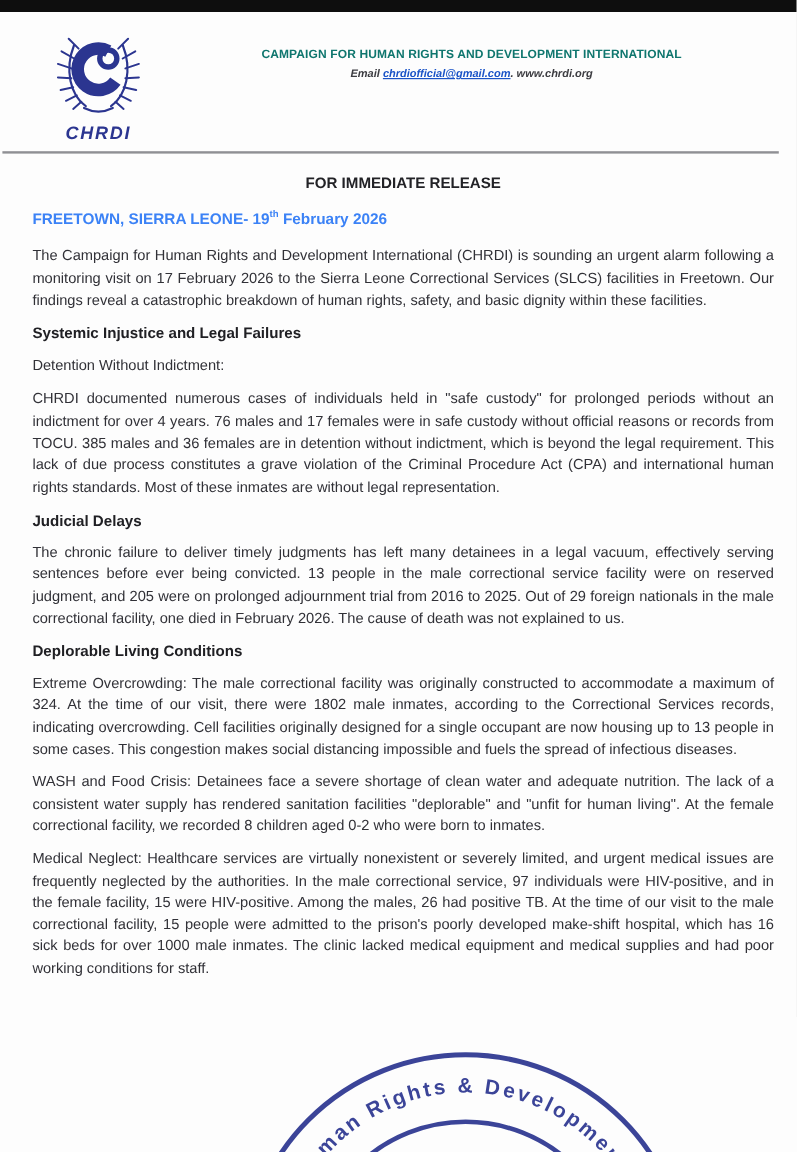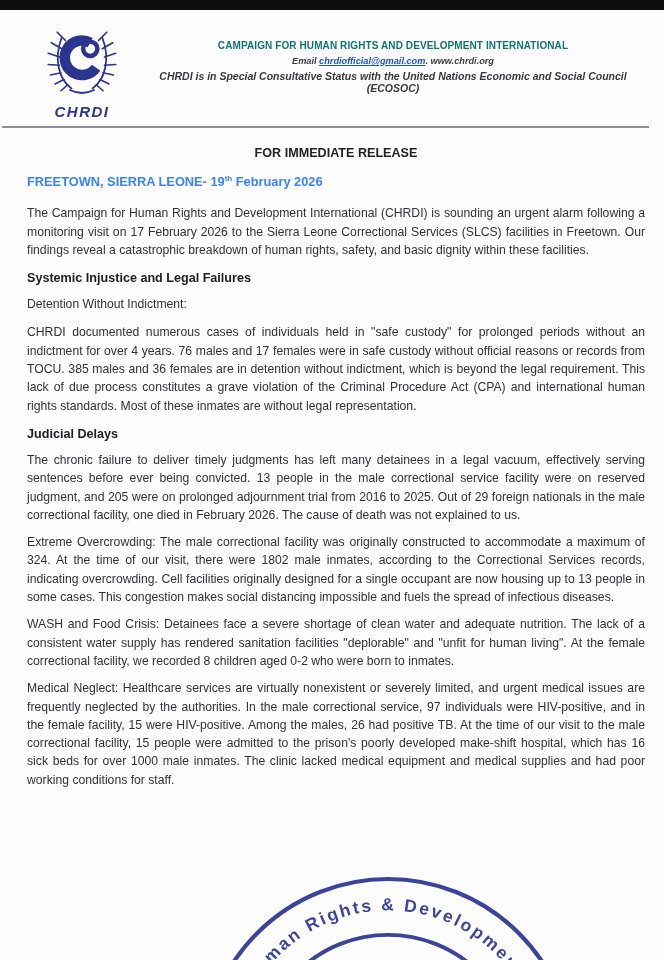--- a/index.html
+++ b/index.html
@@ -115,40 +115,40 @@
         <use href="#emblem" width="110" height="112"></use>
       </svg>
       <div class="logo-text">CHRDI</div>
     </div>
 
     <div class="header-text">
       <div class="org-name">CAMPAIGN FOR HUMAN RIGHTS AND DEVELOPMENT INTERNATIONAL</div>
       <div class="contact">
         <span>Email </span><a class="email">chrdiofficial@gmail.com</a><span>. </span><span>www.chrdi.org</span>
       </div>
-      <div class="status">CHRDI is in Special Consultative Status with the United Nations Economic and Social Council (ECOSOC)</div>
     </div>
   </header>
 
   <div class="divider"></div>
 
   <main class="body-text">
     <div class="release">FOR IMMEDIATE RELEASE</div>
 
     <div class="dateline"><span>FREETOWN, SIERRA LEONE- 19</span><sup>th</sup><span> February 2026</span></div>
 
     <p>The Campaign for Human Rights and Development International (CHRDI) is sounding an urgent alarm following a monitoring visit on 17 February 2026 to the Sierra Leone Correctional Services (SLCS) facilities in Freetown. Our findings reveal a catastrophic breakdown of human rights, safety, and basic dignity within these facilities.</p>
 
     <h3>Systemic Injustice and Legal Failures</h3>
     <p class="sub">Detention Without Indictment:</p>
     <p>CHRDI documented numerous cases of individuals held in "safe custody" for prolonged periods without an indictment for over 4 years. 76 males and 17 females were in safe custody without official reasons or records from TOCU. 385 males and 36 females are in detention without indictment, which is beyond the legal requirement. This lack of due process constitutes a grave violation of the Criminal Procedure Act (CPA) and international human rights standards. Most of these inmates are without legal representation.</p>
 
     <h3>Judicial Delays</h3>
     <p>The chronic failure to deliver timely judgments has left many detainees in a legal vacuum, effectively serving sentences before ever being convicted. 13 people in the male correctional service facility were on reserved judgment, and 205 were on prolonged adjournment trial from 2016 to 2025. Out of 29 foreign nationals in the male correctional facility, one died in February 2026. The cause of death was not explained to us.</p>
 
+    <h3>Deplorable Living Conditions</h3>
     <p>Extreme Overcrowding: The male correctional facility was originally constructed to accommodate a maximum of 324. At the time of our visit, there were 1802 male inmates, according to the Correctional Services records, indicating overcrowding.  Cell facilities originally designed for a single occupant are now housing up to 13 people in some cases. This congestion makes social distancing impossible and fuels the spread of infectious diseases.</p>
     <p>WASH and Food Crisis: Detainees face a severe shortage of clean water and adequate nutrition. The lack of a consistent water supply has rendered sanitation facilities "deplorable" and "unfit for human living". At the female correctional facility, we recorded 8 children aged 0-2 who were born to inmates.</p>
     <p>Medical Neglect: Healthcare services are virtually nonexistent or severely limited, and urgent medical issues are frequently neglected by the authorities. In the male correctional service, 97 individuals were HIV-positive, and in the female facility, 15 were HIV-positive. Among the males, 26 had positive TB. At the time of our visit to the male correctional facility, 15 people were admitted to the prison's poorly developed make-shift hospital, which has 16 sick beds for over 1000 male inmates. The clinic lacked medical equipment and medical supplies and had poor working conditions for staff.</p>
   </main>
 
   <div class="seal">
     <svg viewBox="0 0 220 220" aria-hidden="true">
       <circle cx="110" cy="110" r="106" fill="none" stroke="#2b3590" stroke-width="2.4"></circle>
       <circle cx="110" cy="110" r="74" fill="none" stroke="#2b3590" stroke-width="2.2"></circle>
       <path id="sealArc" fill="none" d="M 33.8,154 A 88,88 0 1 1 186.2,154"></path>

